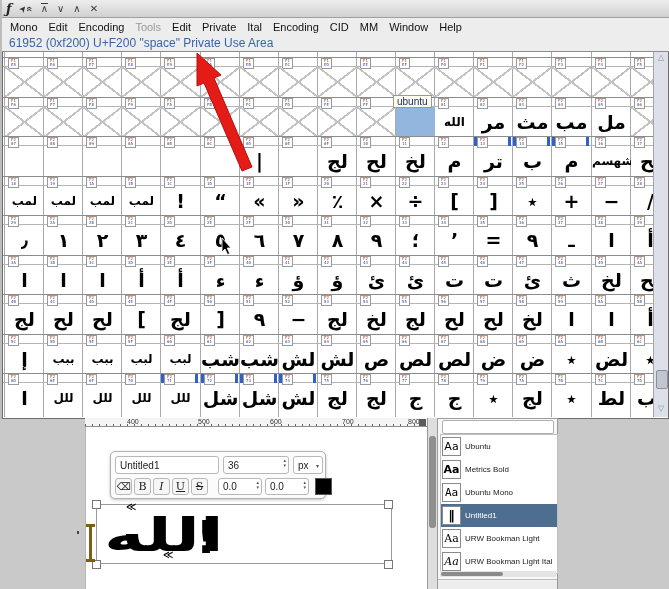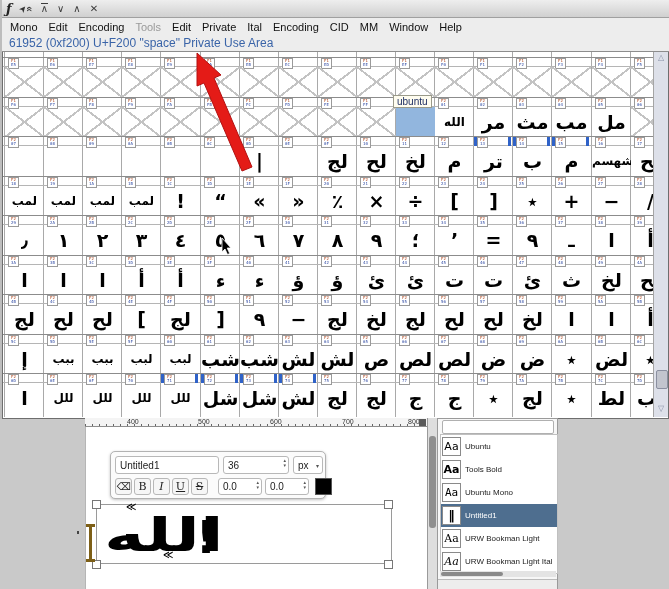--- a/index.html
+++ b/index.html
@@ -1281,21 +1281,21 @@
 
   <div class="abs fpanel">
     <div class="ffilter"></div>
     <div class="flist" id="fontlist">
         <div class="frow">
           <div class="fprev p-sans">Aa</div>
           <span class="fname">Ubuntu</span>
         </div>
         <div class="frow">
           <div class="fprev p-sansb">Aa</div>
-          <span class="fname">Tools Bold</span>
+          <span class="fname">Metrics Bold</span>
         </div>
         <div class="frow">
           <div class="fprev p-mono">Aa</div>
           <span class="fname">Ubuntu Mono</span>
         </div>
         <div class="frow sel">
           <div class="fprev p-glyph">‖</div>
           <span class="fname">Untitled1</span>
         </div>
         <div class="frow">

